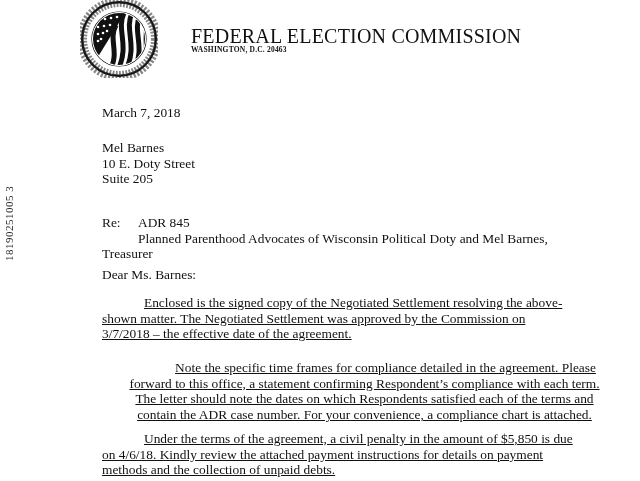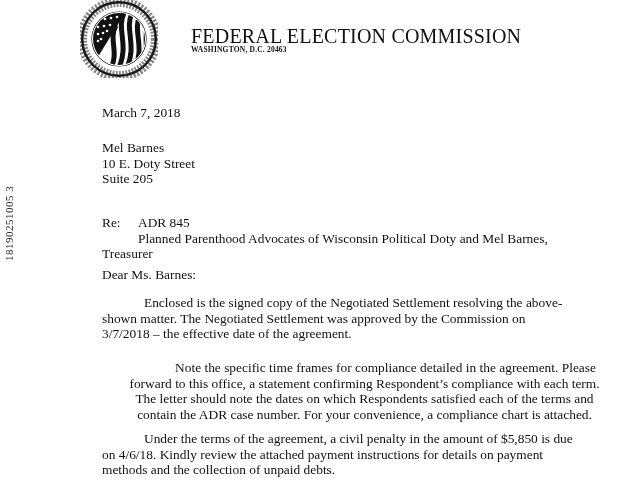--- a/index.html
+++ b/index.html
@@ -12,21 +12,21 @@
   .docnum { position:absolute; left:2px; top:186px; width:14px; font-family:"Liberation Serif", serif;
             font-size:11px; line-height:14px; writing-mode:vertical-rl; transform:rotate(180deg);
             color:#222; letter-spacing:0.5px; height:150px; text-align:right; }
   .body-text { position:absolute; left:102px; font-size:13.4px; line-height:15.7px; }
   .date { top:105px; }
   .addr { top:140px; }
   .re { top:215px; width:520px; }
   .re .lbl { display:inline-block; width:36px; }
   .re .indent { padding-left:36px; }
   .salutation { top:267px; }
-  .p { width:525px; }
+  .p { width:525px;text-decoration:underline; }
   .p1 { top:295px; }
   .p2 { top:360px;text-align:center; }
   .p3 { top:431px; }
   .p .first { padding-left:42px; }
 </style>
 </head>
 <body>
 
 <div class="seal">
   <svg width="78" height="78" viewBox="0 0 78 78">

